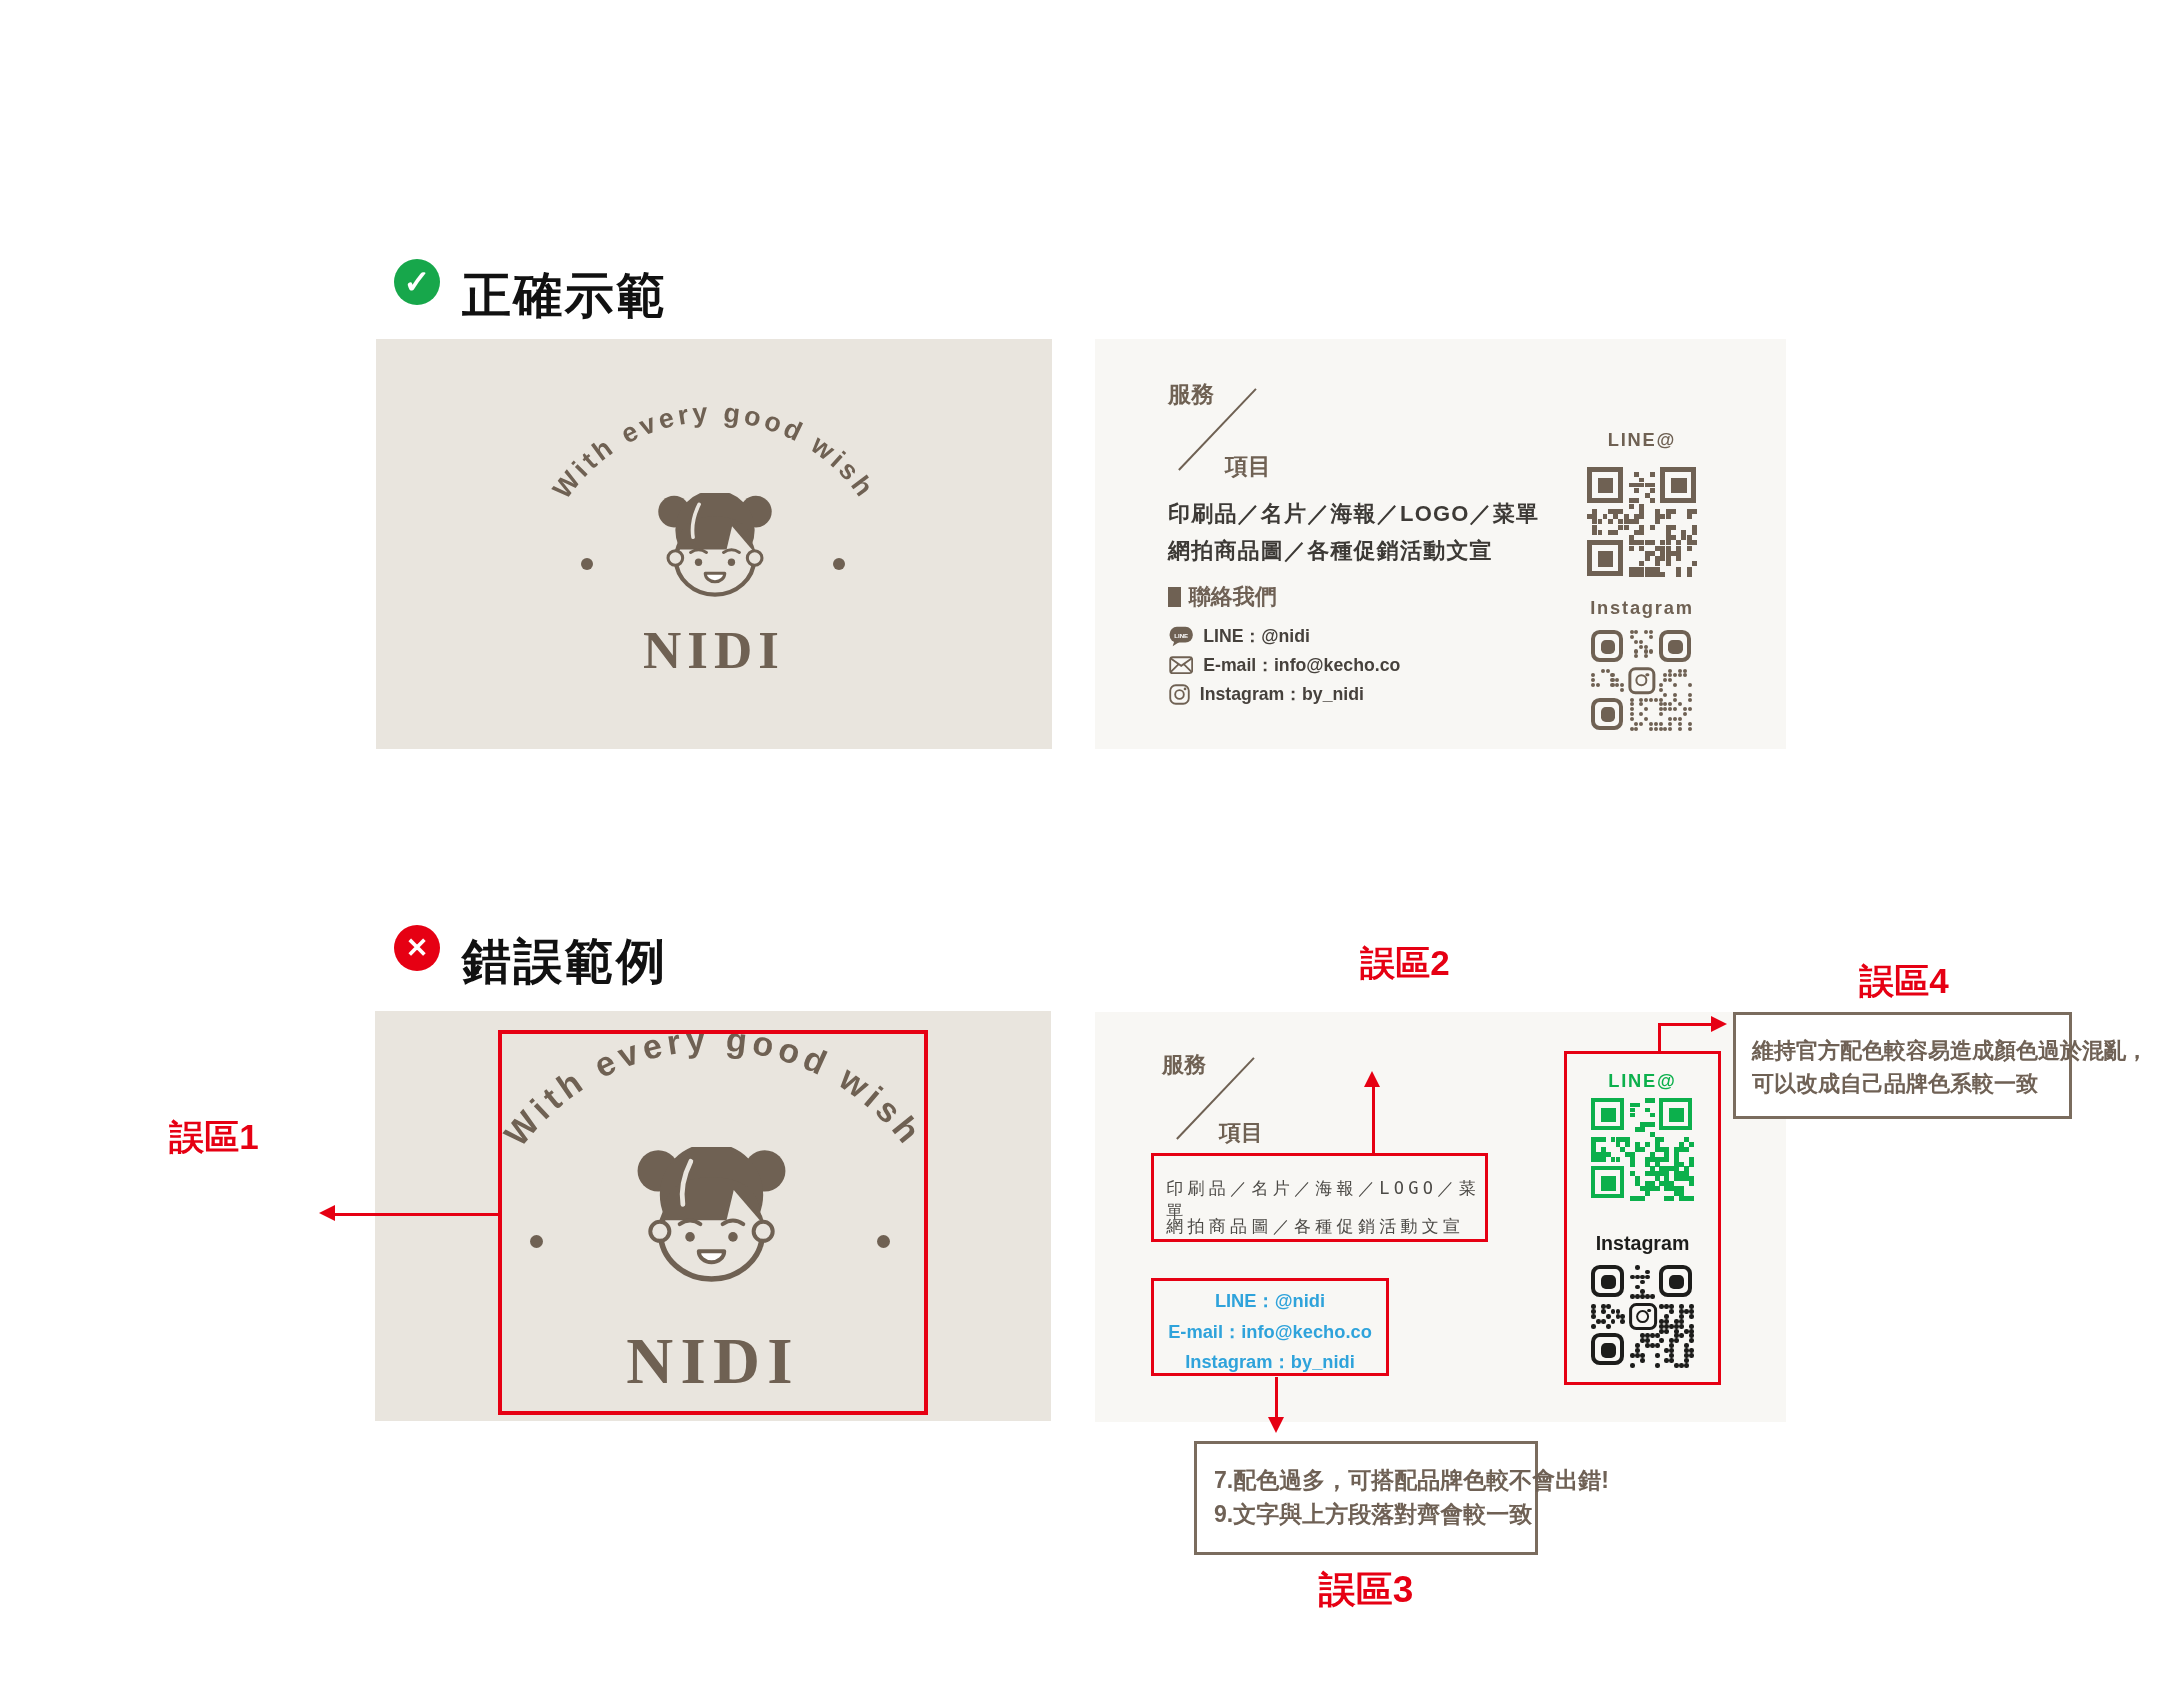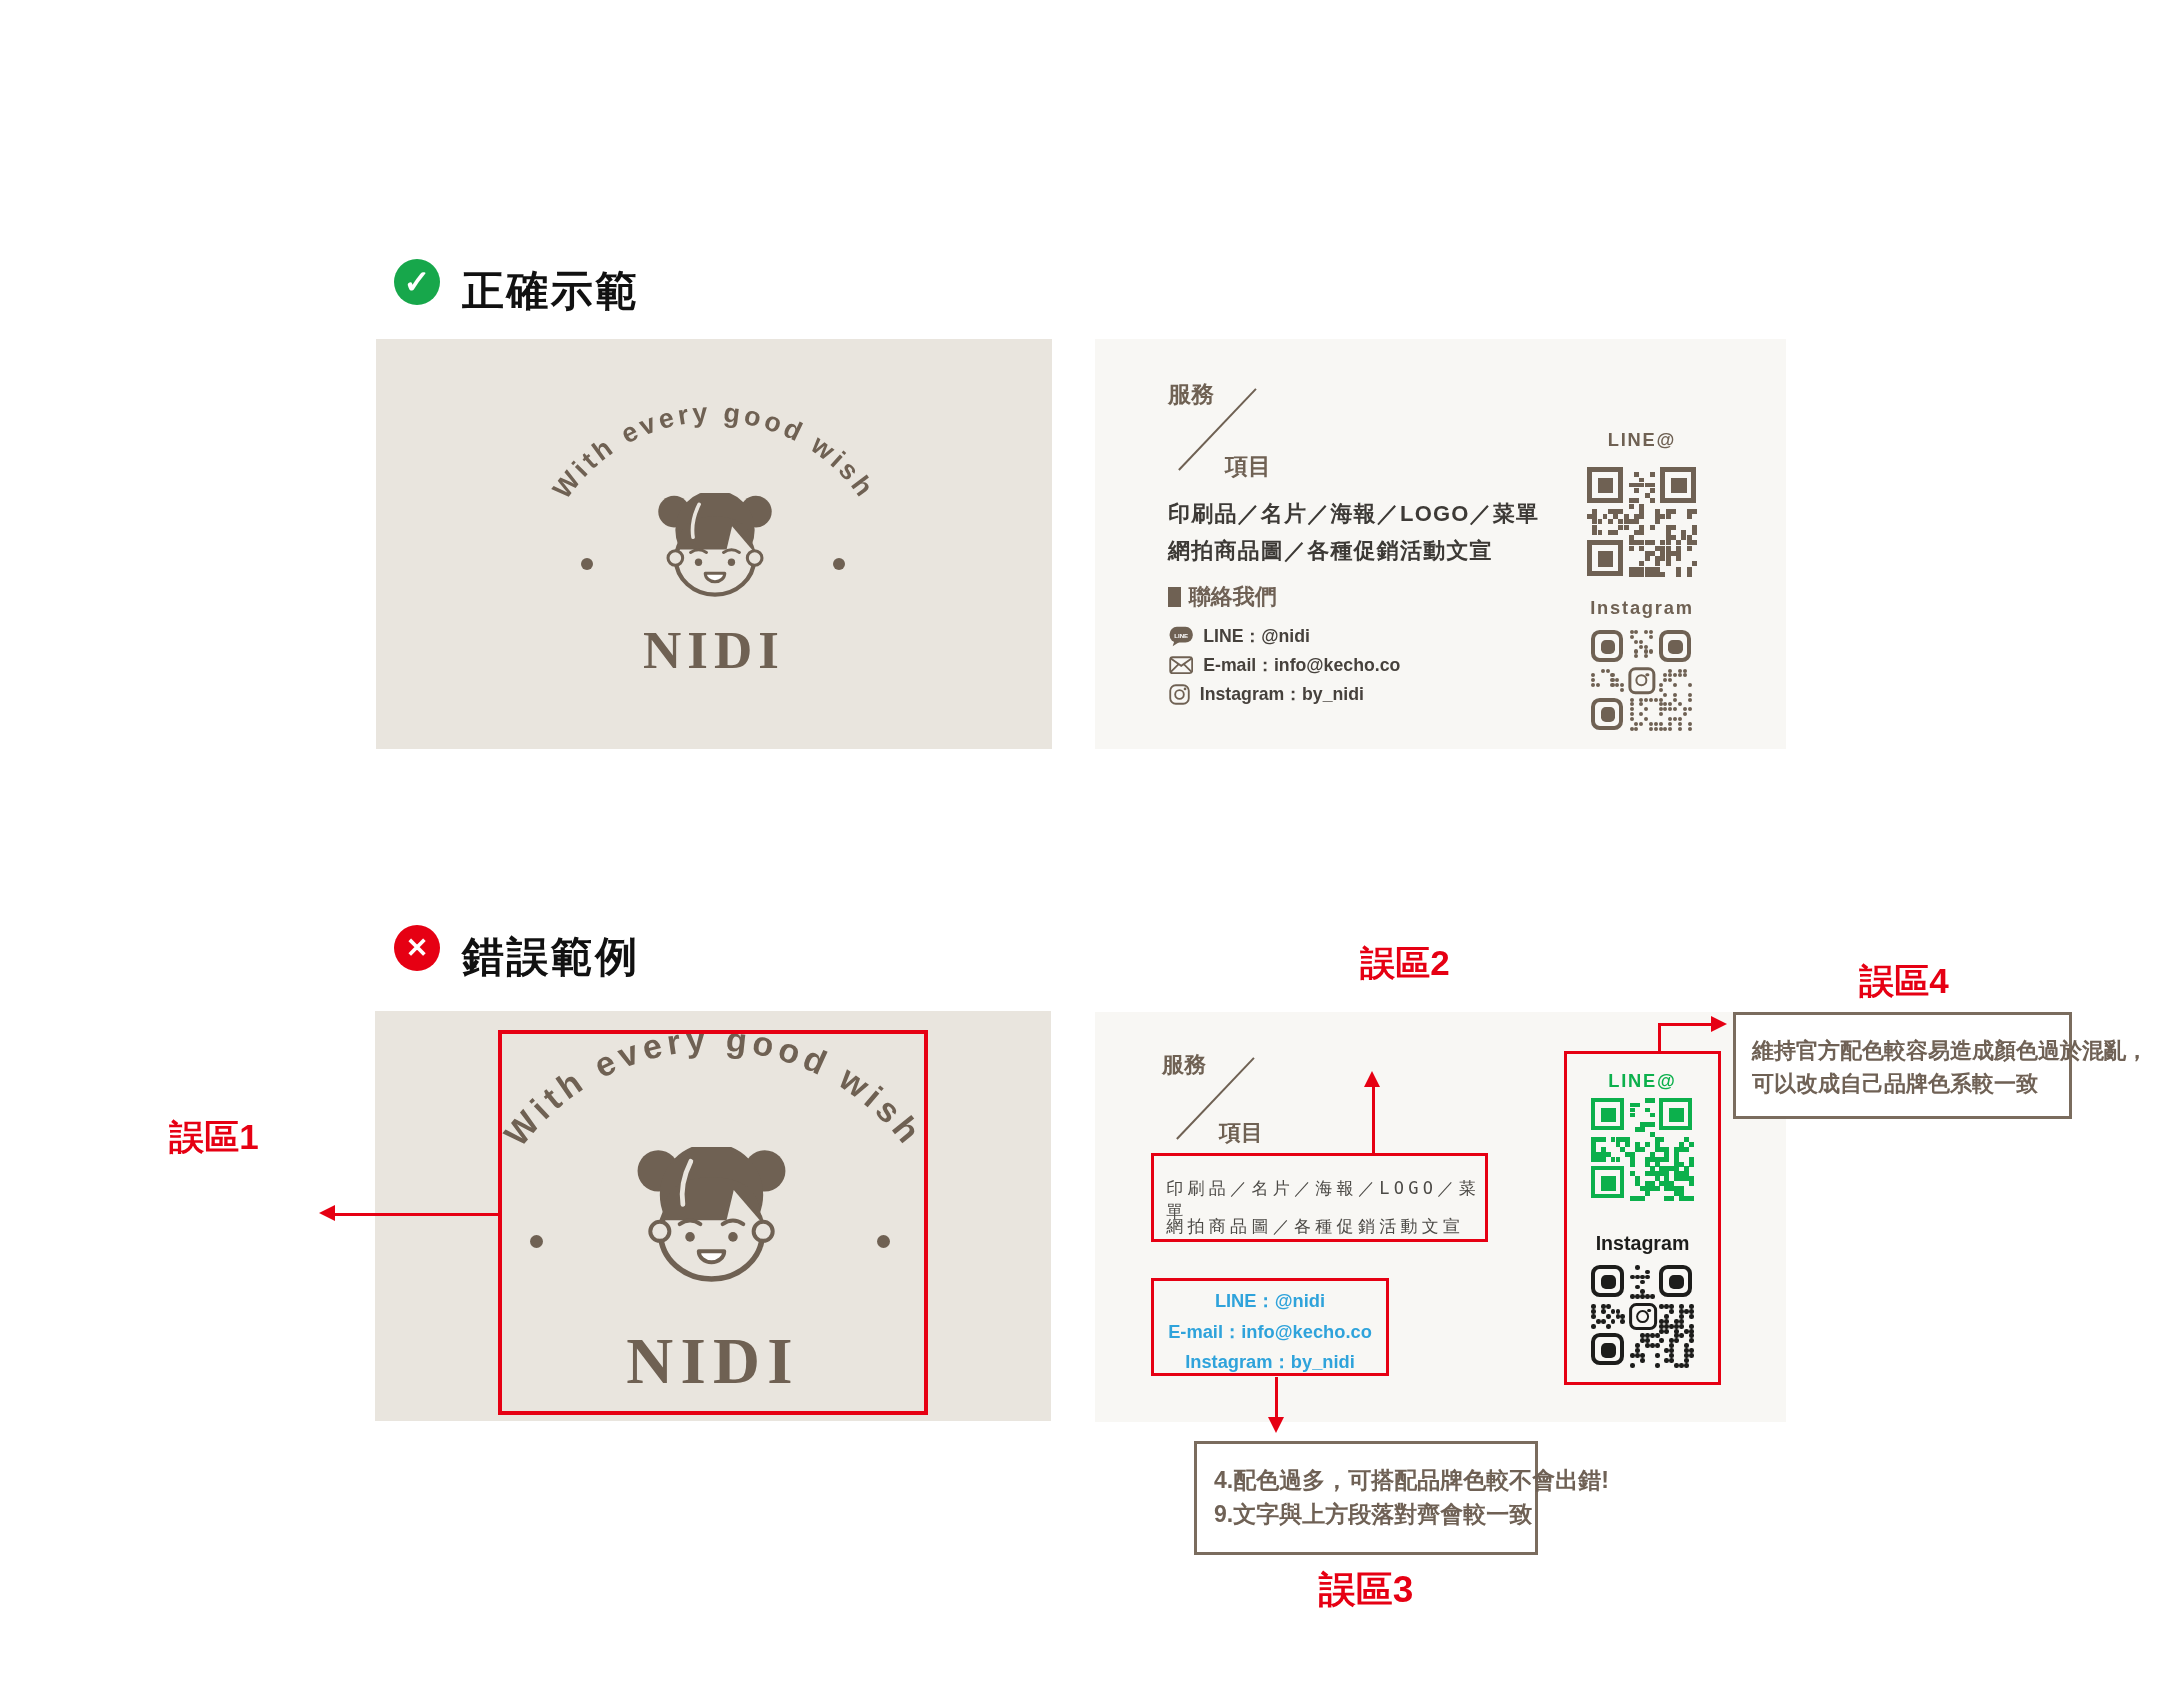--- a/index.html
+++ b/index.html
@@ -7,21 +7,21 @@
     --box-border:#7a6c5e; --card1:#e9e5de; --card2:#f8f7f4; --blue:#2fa3db;
     --line-green:#0cb04c; --ink:#111; --svc-ink:#3d3a36; --qr-black:#1d1d1b;
   }
   html,body{margin:0;padding:0;background:#fff;}
   body{font-family:"Liberation Sans", sans-serif;}
   #canvas{position:relative;width:2172px;height:1705px;background:#fff;overflow:hidden;}
   .abs{position:absolute;}
   .icon-circle{width:46px;height:46px;border-radius:50%;display:flex;align-items:center;justify-content:center;color:#fff;font-weight:bold;}
   .icon-circle.green{background:var(--green);font-size:32px;}
   .icon-circle.red{background:var(--red);font-size:27px;}
-  .section-title{font-size:42px;font-weight:bold;color:var(--ink);letter-spacing:2.4px;}
+  .section-title{font-size:49px;font-weight:bold;color:var(--ink);letter-spacing:2.4px;}
   .card{position:absolute;}
   .card.beige{background:var(--card1);}
   .card.paper{background:var(--card2);}
   .brand{position:absolute;left:0;width:100%;text-align:center;font-family:"Liberation Serif", serif;font-weight:bold;color:var(--brown);}
   .dot{position:absolute;border-radius:50%;background:var(--brown);}
   .svc-label{position:absolute;font-weight:bold;color:var(--brown);}
   .slash{position:absolute;height:2.4px;background:var(--brown);transform-origin:left center;transform:rotate(-46.5deg);}
   .svc-line{position:absolute;font-weight:600;color:var(--svc-ink);letter-spacing:1.2px;font-size:22px;}
   .contact-hd{position:absolute;display:flex;align-items:center;gap:7.3px;font-size:22px;font-weight:bold;color:var(--brown-text);}
   .contact-hd .sq{width:13.4px;height:19.6px;background:var(--brown);}
@@ -653,21 +653,21 @@
   <div class="hline" style="left:335px;top:1213px;width:163px;height:3.1px;"></div>
   <div class="ah left" style="left:319px;top:1205px;"></div>
 
   <div class="ann-label" style="left:1350px;top:940px;width:110px;font-size:35px;">誤區2</div>
   <div class="vline" style="left:1372px;top:1086px;width:3.1px;height:68px;"></div>
   <div class="ah up" style="left:1364px;top:1071px;"></div>
 
   <div class="vline" style="left:1275px;top:1377px;width:3.1px;height:40px;"></div>
   <div class="ah down" style="left:1268px;top:1417px;"></div>
   <div class="ann-box" style="left:1194px;top:1441px;width:344px;height:114px;border-width:3.7px;">
-    <div class="ln" style="left:17px;top:21px;font-size:23px;">4.配色過多，可搭配品牌色較不會出錯!</div>
+    <div class="ln" style="left:17px;top:21px;font-size:23px;">7.配色過多，可搭配品牌色較不會出錯!</div>
     <div class="ln" style="left:17px;top:55px;font-size:23px;">9.文字與上方段落對齊會較一致</div>
   </div>
   <div class="ann-label" style="left:1311px;top:1565px;width:110px;font-size:37px;">誤區3</div>
 
   <div class="ann-label" style="left:1840px;top:958px;width:128px;font-size:35px;">誤區4</div>
   <div class="ann-box" style="left:1733px;top:1012px;width:339px;height:107px;">
     <div class="ln" style="left:16px;top:21px;font-size:22px;">維持官方配色較容易造成顏色過於混亂，</div>
     <div class="ln" style="left:16px;top:54px;font-size:22px;">可以改成自己品牌色系較一致</div>
   </div>
   <div class="vline" style="left:1658px;top:1024px;width:3.1px;height:29px;"></div>

